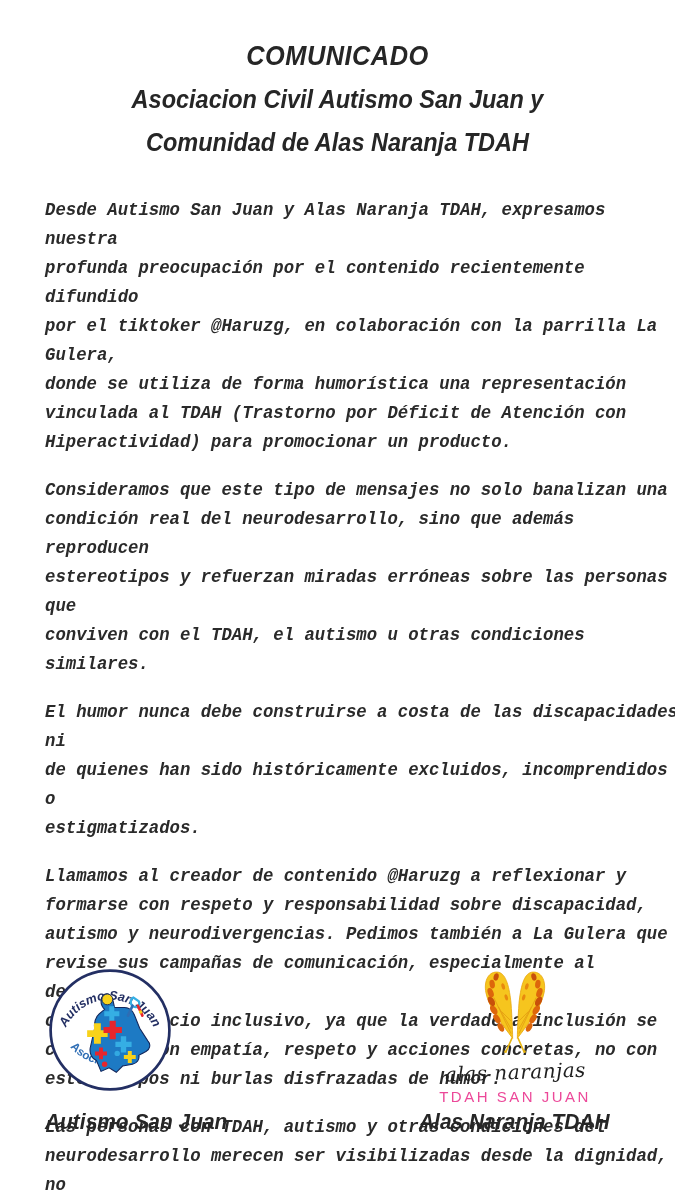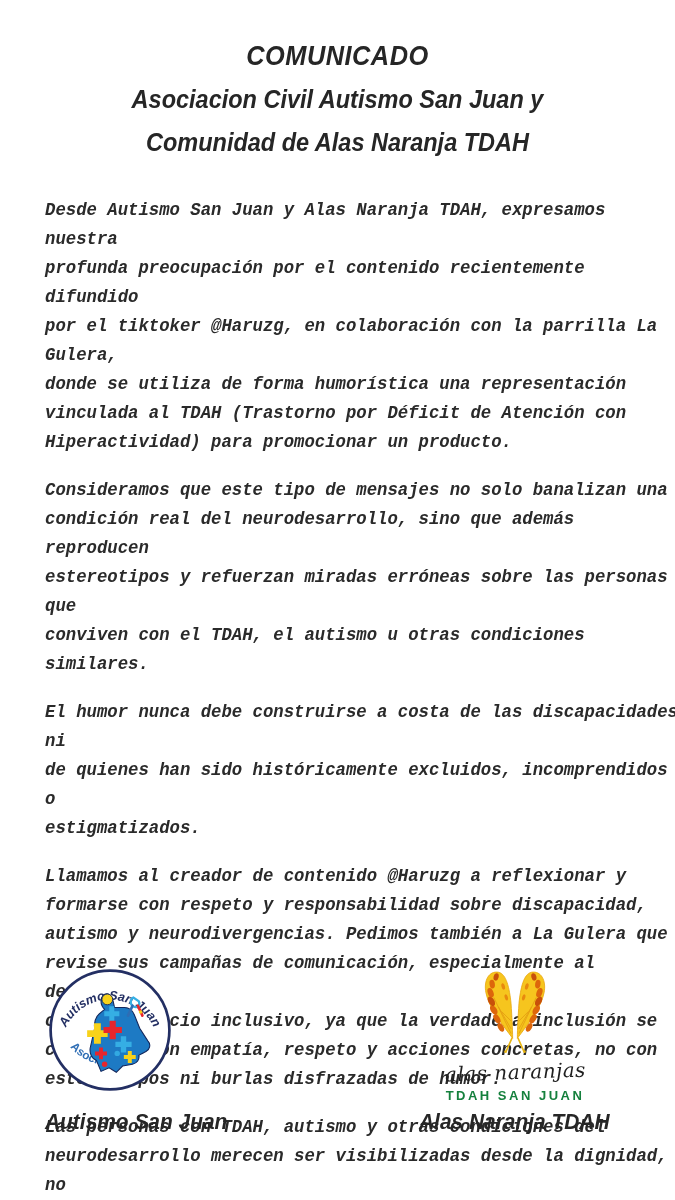--- a/index.html
+++ b/index.html
@@ -59,22 +59,22 @@
   .alas-script {
     font-family: "DejaVu Serif", serif;
     font-style: italic;
     font-size: 20px;
     color: #1f1f1f;
     transform: rotate(-2deg);
     margin-top: 2px;
     letter-spacing: 0.5px;
   }
   .alas-subtitle {
-    font-size: 13px; font-weight: bold; letter-spacing: 2.5px;
-    color: #15803d; margin-top: 4px;
+    font-size: 15px; font-weight: normal; letter-spacing: 2.5px;
+    color: #ec4899; margin-top: 4px;
   }
   .caption-right {
     position: absolute; left: 419px; top: 1109px;
     font-size: 22px; font-weight: bold; font-style: italic; color: #262626;
     transform: scaleX(0.95); transform-origin: 0 0;
   }
   .arc-text { font-weight: bold; }
 </style>
 </head>
 <body>

